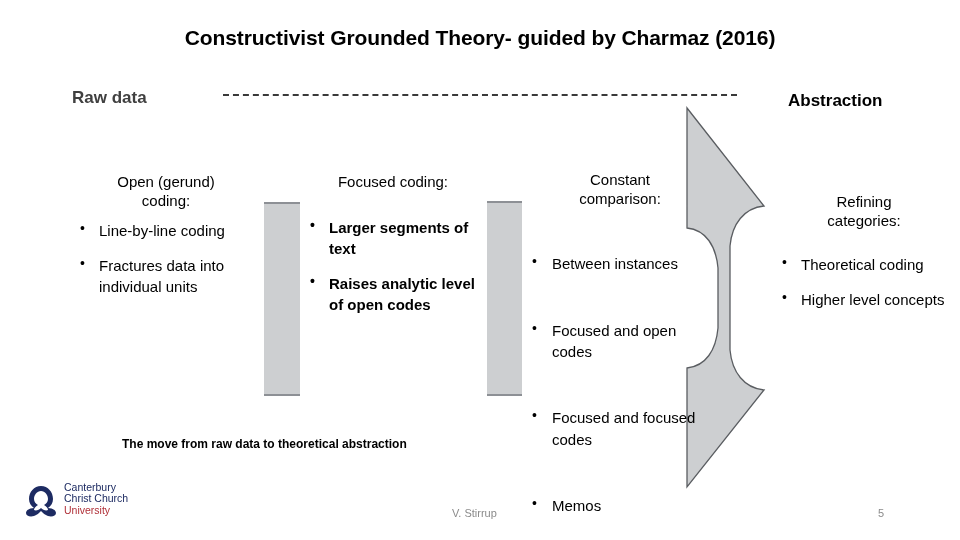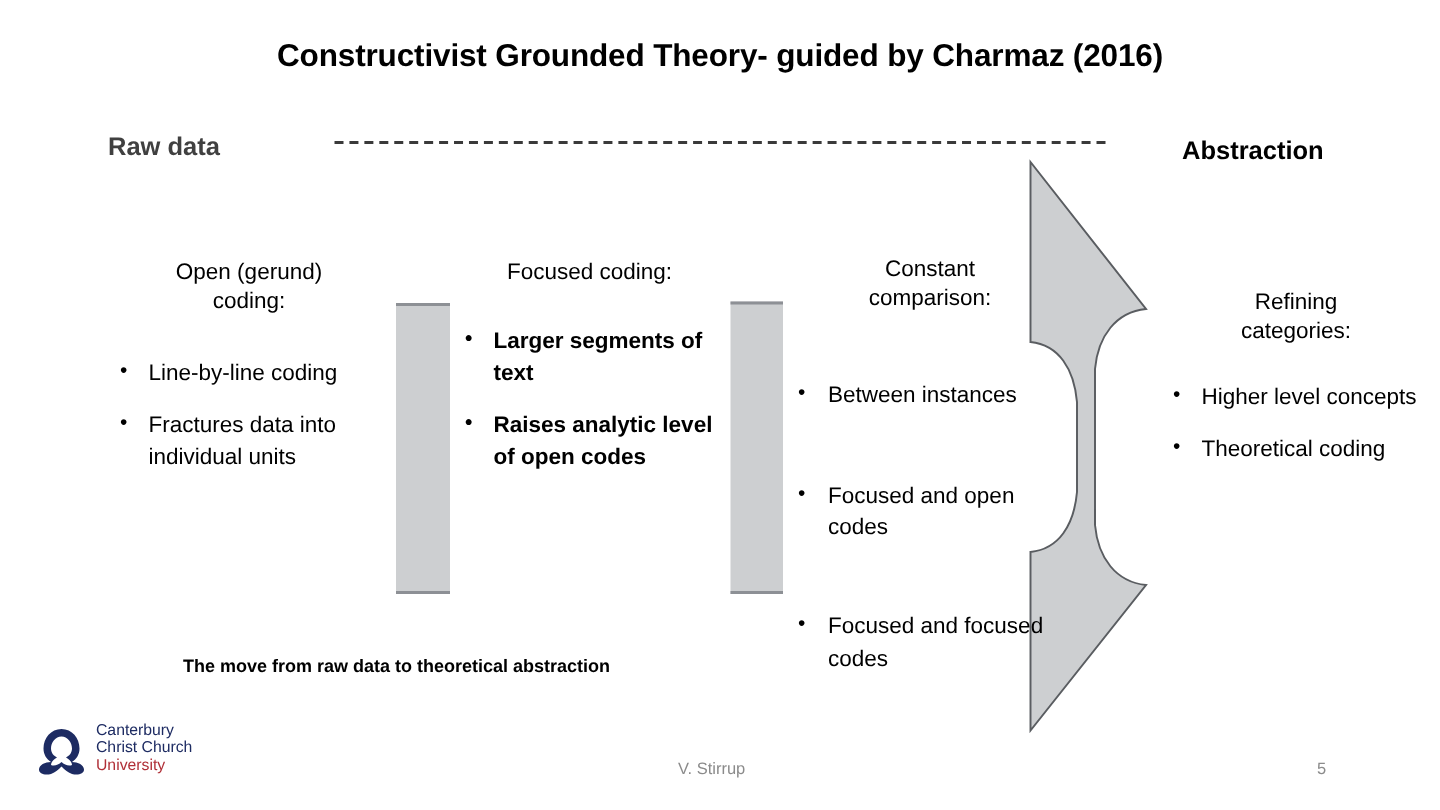--- a/index.html
+++ b/index.html
@@ -108,21 +108,21 @@
     position: absolute;
     left: 2px;
     top: -1px;
     font-size: 14px;
     line-height: 1.42;
   }
   .bullets.tight li { margin-bottom: 4px; }
 
   
   .col-1 { left: 68px;  top: 172px; width: 196px; }
-  .col-1 .bullets { margin-top: 28px; padding-left: 10px; }
+  .col-1 .bullets { margin-top: 10px; padding-left: 10px; }
 
   .col-2 { left: 302px; top: 172px; width: 182px; }
   .col-2 .bullets { margin-top: 26px; padding-left: 6px; font-weight: bold; }
 
   .col-3 { left: 524px; top: 170px; width: 192px; }
   .col-3 .bullets { margin-top: 22px; padding-left: 6px; }
 
   .col-4 { left: 772px; top: 192px; width: 184px; }
   .col-4 .bullets { margin-top: 24px; padding-left: 8px; }
 
@@ -241,31 +241,32 @@
 
   <div class="col col-3">
     <div class="col-head">
       <span>Constant</span><br>
       <span>comparison:</span>
     </div>
     <ul class="bullets tight">
       <li>Between instances</li>
       <li>Focused and open codes</li>
       <li>Focused and focused codes</li>
+      <li>Memos</li>
     </ul>
   </div>
 
   <div class="col col-4">
     <div class="col-head">
       <span>Refining</span><br>
       <span>categories:</span>
     </div>
     <ul class="bullets">
+      <li>Theoretical coding</li>
       <li>Higher level concepts</li>
-      <li>Theoretical coding</li>
     </ul>
   </div>
 
   <div class="caption">The move from raw data to theoretical abstraction</div>
 
   <div class="footer-author">V. Stirrup</div>
   <div class="footer-page">5</div>
 
   <div class="logo">
     <svg class="logo-mark" viewBox="0 0 38 34">

